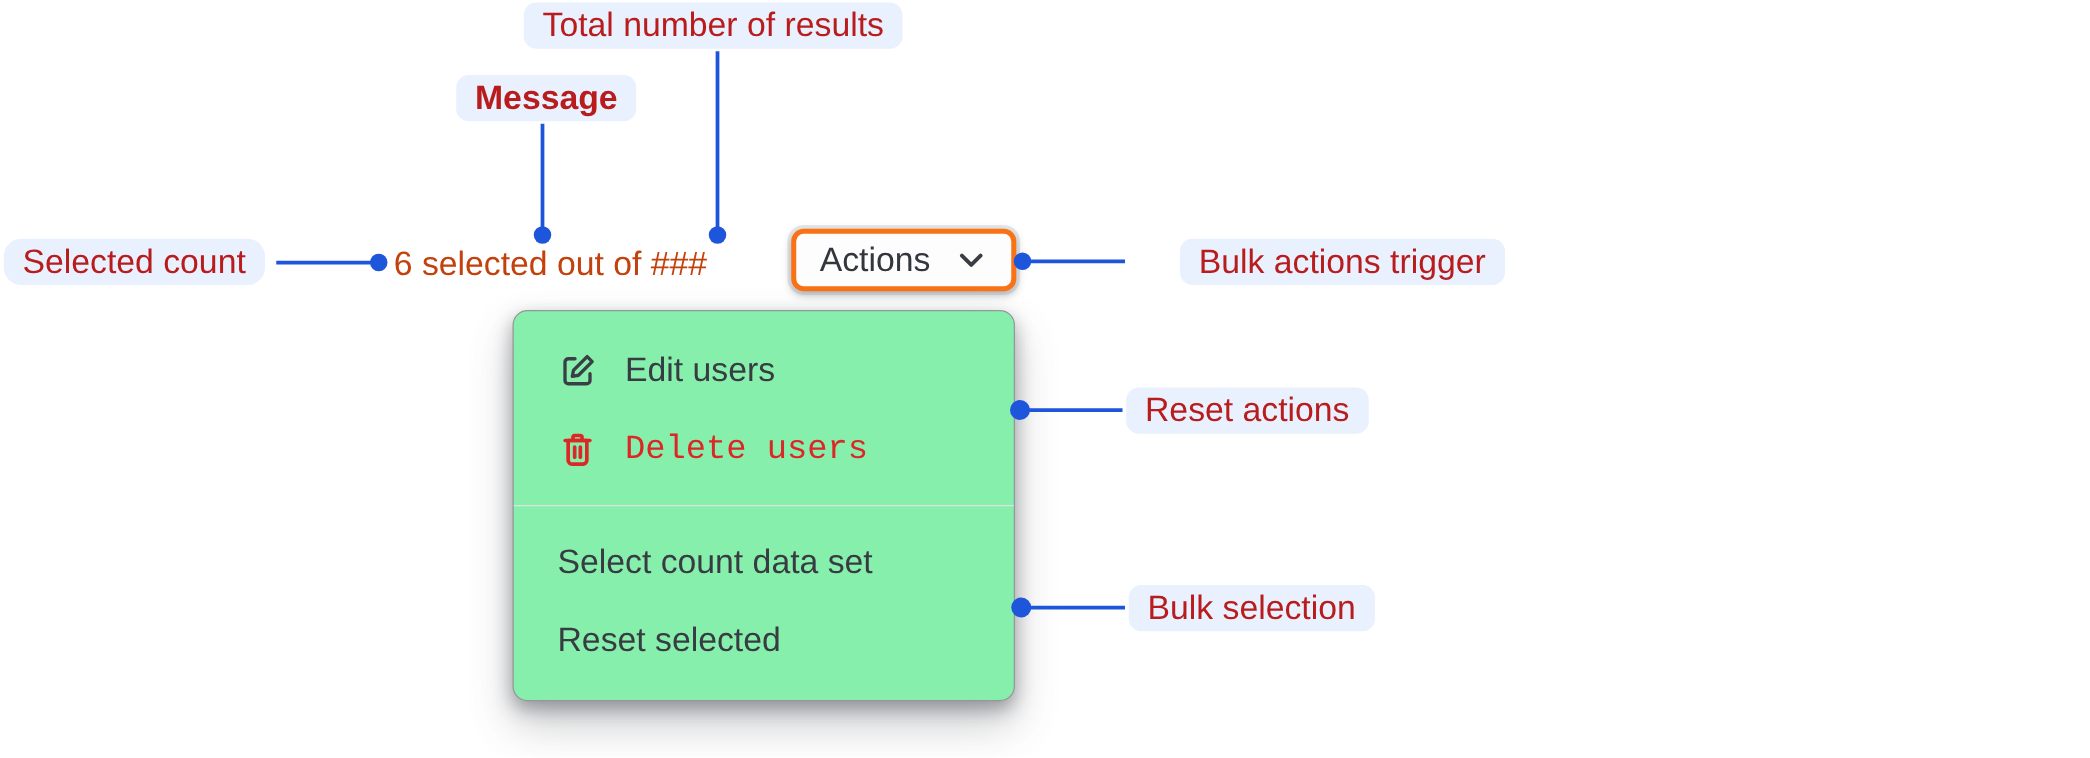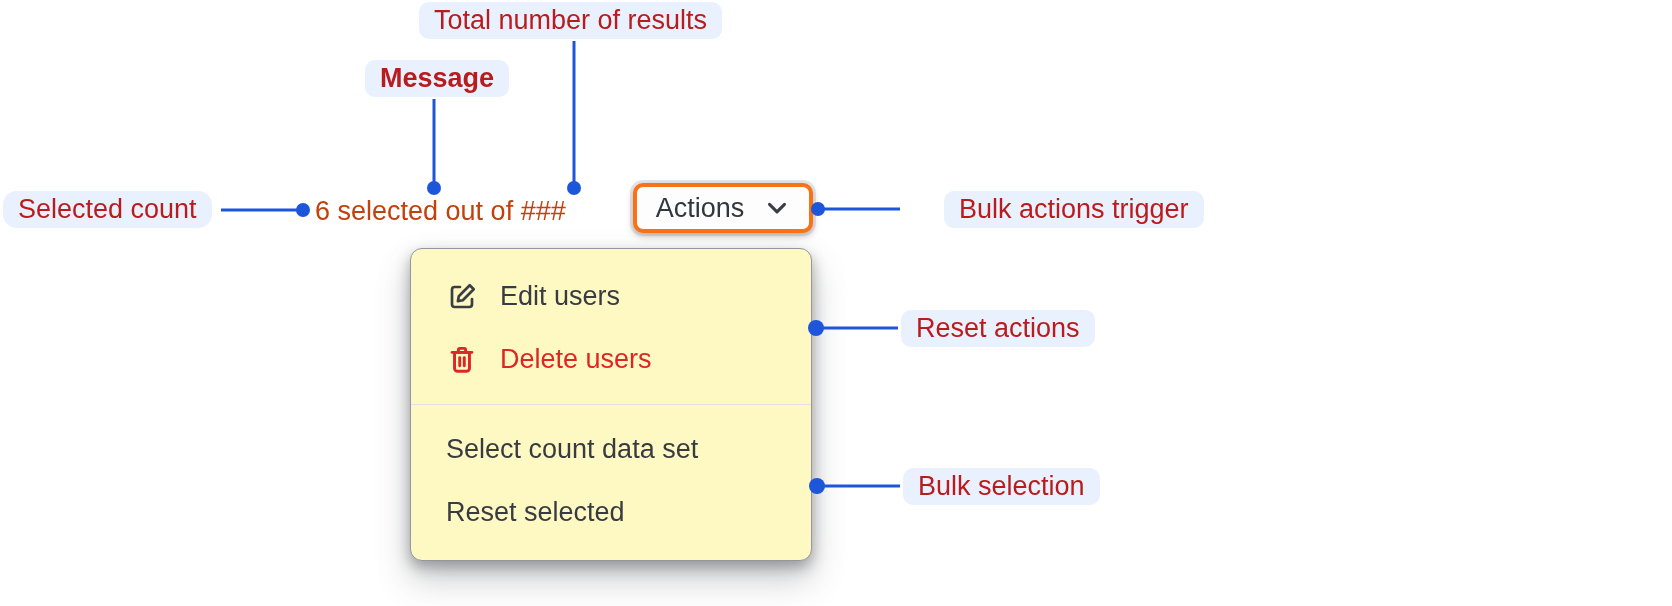--- a/index.html
+++ b/index.html
@@ -34,29 +34,29 @@
     background:#fdfdfd; border:4px solid #f97316; border-radius:10px;
     display:flex; align-items:center; justify-content:center; gap:20px;
     font-family:inherit; font-size:27px; color:#33373d; cursor:pointer;
     box-shadow:0 0 0 3px rgba(145,148,155,0.22), 0 3px 7px rgba(95,99,106,0.45);
   }
   .actions-btn .chev { display:flex; align-items:center; }
 
   
   .menu {
     position:absolute; left:410px; top:248px; width:402px; height:313px;
-    background:#fef9c3; border:1px solid #94979c; border-radius:12px;
+    background:#86efac; border:1px solid #94979c; border-radius:12px;
     padding:16px 0 18px;
     box-shadow:0 6px 14px rgba(75,78,85,0.45), 0 18px 34px rgba(75,78,85,0.30);
   }
   .menu-item {
     display:flex; align-items:center; gap:22px; padding:0 35px; height:63px;
     font-size:27px; color:#383c42; cursor:pointer; white-space:nowrap;
   }
-  .menu-item.danger { color:#dd2626; }
+  .menu-item.danger { color:#dd2626;font-family:Liberation Mono, monospace; }
   .mi-icon { width:32px; height:32px; flex:0 0 32px; display:flex; align-items:center; justify-content:center; }
   .menu-divider { height:1px; background:#dfe1e4; margin:13px 0; }
 
   
   .connectors { position:absolute; left:0; top:0; pointer-events:none; }
   .connectors line { stroke:#1d55db; stroke-width:3; }
   .connectors circle { fill:#1d55db; }
 </style>
 </head>
 <body>

